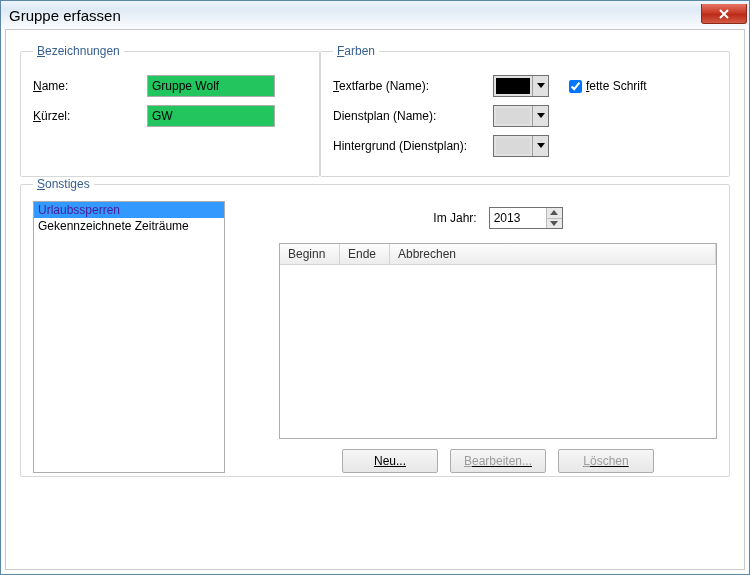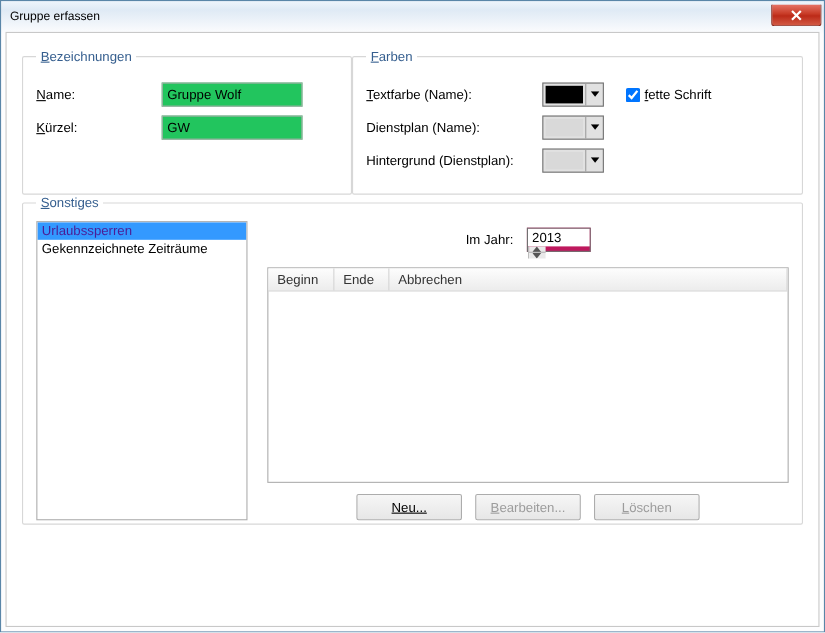--- a/index.html
+++ b/index.html
@@ -1,19 +1,19 @@
 <!DOCTYPE html>
 <html><head>
 <meta charset="utf-8">
 <style>
 * { box-sizing: border-box; }
 body { margin: 0; font-family: "Segoe UI", Tahoma, sans-serif; font-size: 12px; color: #000; background: #fff; }
 .window { width: 750px; height: 575px; border: 1px solid #5a86a8; background: linear-gradient(#eef5fc, #dfeaf5 8px, #fdfdfe 30px); position: relative; }
 .titlebar { height: 28px; display: flex; align-items: center; padding: 0 0 0 8px; }
-.titlebar .title { flex: 1; font-size: 11px; color: #000; }
+.titlebar .title { flex: 1; font-size: 15px; color: #000; }
 .close-btn { width: 46px; height: 20px; margin-right: 2px; margin-top: -2px; background: linear-gradient(#e67466,#c83b27 45%,#bc2a18 55%,#d25a45); border: 1px solid #8b2a1d; border-top: none; border-radius: 0 0 3px 3px; display:flex; align-items:center; justify-content:center; color:#fff; cursor: default; }
 .close-btn svg { width: 12px; height: 10px; }
 .client { position: absolute; top: 28px; left: 4px; right: 4px; bottom: 4px; background: #fff; border: 1px solid #c8c8c8; }
 .content { position: absolute; inset: 14px 14px 50px 14px; }
 fieldset.group { border: 1px solid #d7d7d7; border-radius: 2px; padding: 10px 12px 12px 12px; margin: 0; }
 fieldset.group > legend { padding: 0 4px; color: #365f8f; font-size: 12px; }
 .row1 { display: flex; gap: 0; }
 .bez { flex: 0 0 300px; }
 .farben { flex: 1; }
 .frow { display: flex; align-items: center; margin: 6px 0; height: 24px; }
@@ -26,32 +26,32 @@
 .colordrop .swatch { flex: 1; margin: 2px; }
 .colordrop .arrow { width: 16px; display:flex; align-items:center; justify-content:center; border-left: 1px solid #9e9e9e; }
 .arrow svg { width:8px; height:6px; }
 .chk { display:flex; align-items:center; gap:4px; }
 .chk input { margin:0; }
 .sonst { margin-top: 18px; height: 300px; display: flex; flex-direction: column; }
 .sonst-body { flex:1; display:flex; gap:18px; }
 .listbox { width: 192px; height: 272px; border: 1px solid #adadad; background: #fff; overflow: hidden; }
 .listbox .item { padding: 1px 4px; white-space: nowrap; cursor: default; }
 .listbox .item.selected { background: #3399ff; color: #4c1d95; }
-.rightpane { flex:1; display:flex; flex-direction:column; }
+.rightpane { flex:1; display:flex; flex-direction:column;margin-left:36px; }
 .yearrow { display:flex; align-items:center; justify-content:center; gap:12px; margin: 6px 0 14px 0; }
-.spin { display:inline-flex; align-items:stretch; border:1px solid #707070; background:#be185d; height:22px;flex-direction:column; }
+.spin { display:inline-flex; align-items:stretch; border:1px solid #707070; background:#be185d; height:22px; }
 .spin input { width: 56px; border:none; background:#fff; padding: 1px 4px; font: inherit; }
 .spin .buttons { width:16px; border-left:1px solid #bcbcbc; display:flex; flex-direction:column; }
 .spin .buttons div { flex:1; background:#e9e9e9; display:flex;align-items:center;justify-content:center; border-top:1px solid #bcbcbc; cursor:default;}
 .spin .buttons div:first-child{border-top:none;}
 .grid { flex:1; border:1px solid #adadad; background:#fff; display:flex; flex-direction:column; min-height:140px;}
 .grid .header { display:flex; background: linear-gradient(#fdfdfd,#ececec); border-bottom:1px solid #d4d4d4; }
 .grid .header .col { padding: 3px 8px; border-right:1px solid #d4d4d4; font-size:12px; color:#333; cursor:default; }
 .grid .body { flex:1; }
-.btnrow { display:flex; gap:12px; justify-content:center; margin-top:10px; }
+.btnrow { display:flex; gap:12px; justify-content:center; margin-top:10px;text-decoration:underline; }
 .btn { min-width: 96px; height: 24px; border: 1px solid #acacac; background: linear-gradient(#f6f6f6,#e7e7e7); font: inherit; padding: 2px 10px; cursor: default; border-radius:2px;}
 .btn.default { border-color: #5b9dd9; box-shadow: 0 0 0 1px #bde0ff inset; }
 .btn.disabled { color: #9c9c9c; }
 .footer { position:absolute; left:0; right:0; bottom:14px; display:flex; justify-content:center; gap:12px; }
 </style>
 </head>
 <body>
 
 <div class="window">
   <div class="titlebar">

